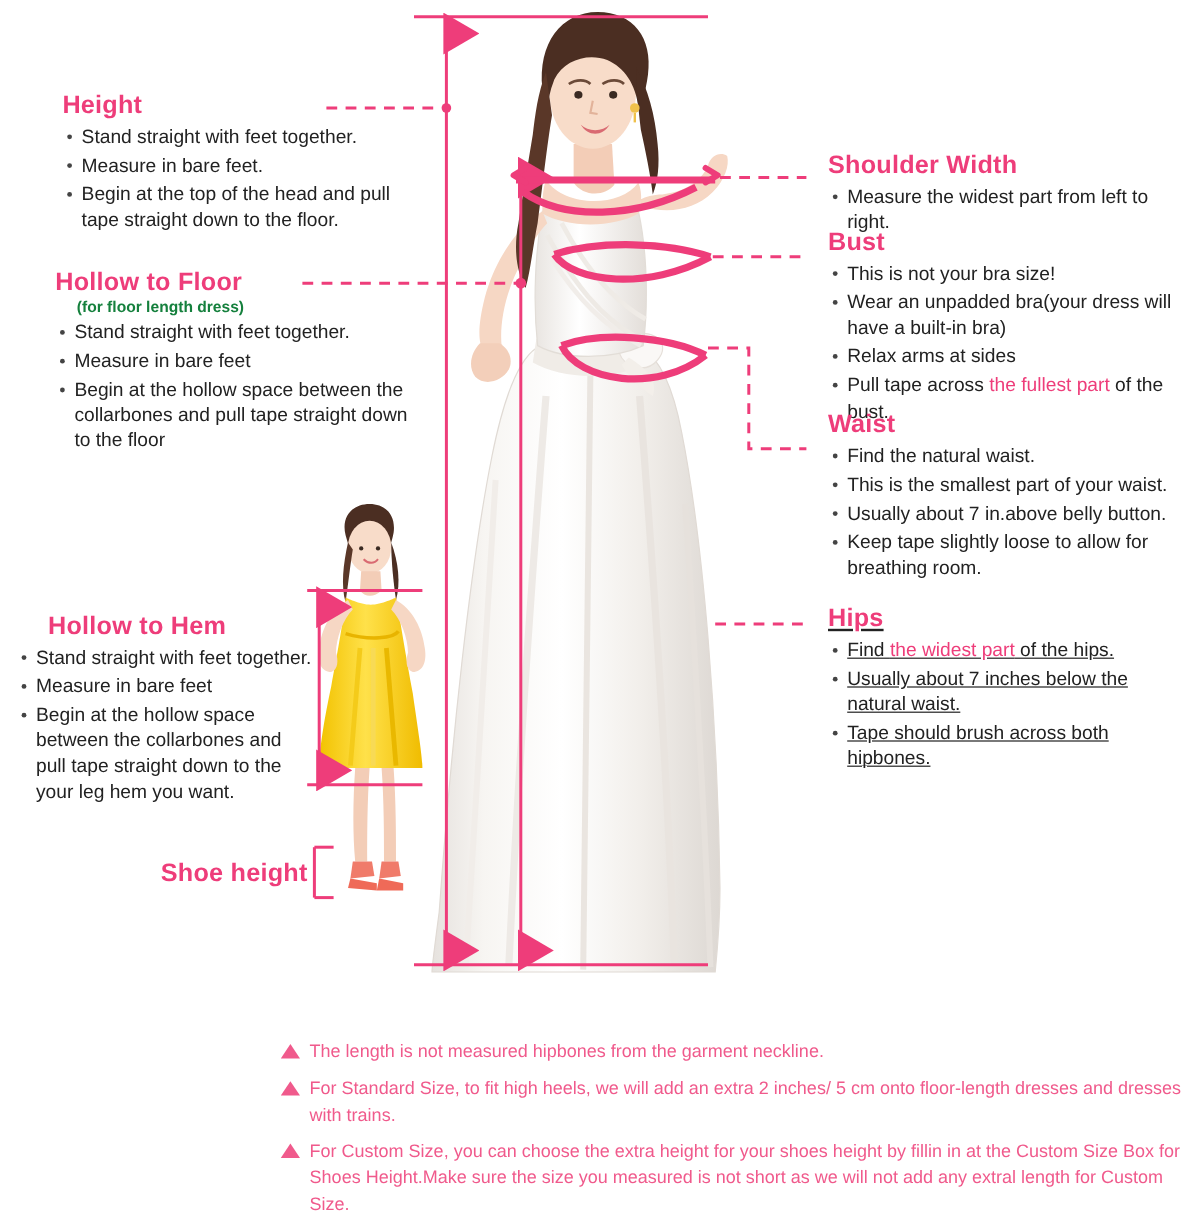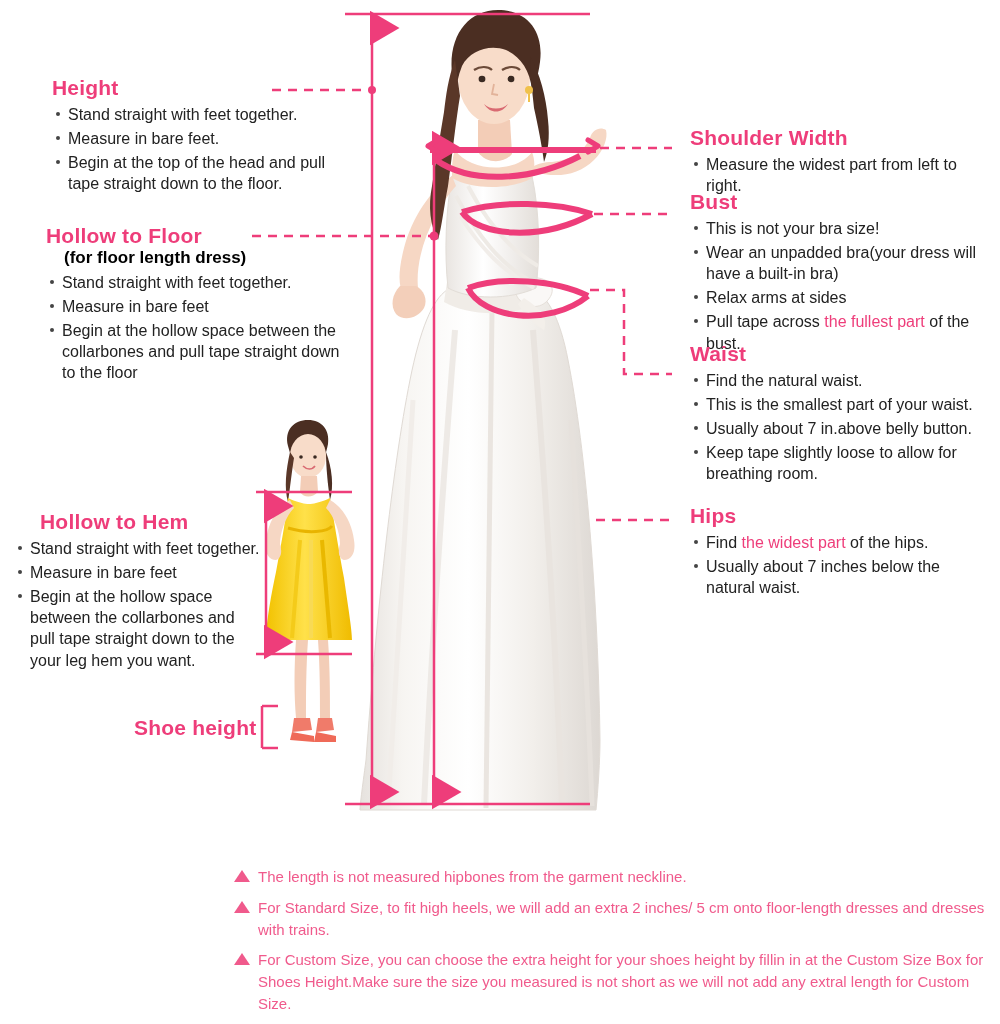--- a/index.html
+++ b/index.html
@@ -9,21 +9,21 @@
     font-family:"Liberation Sans", sans-serif;
     color:#222;
   }
   .canvas{position:absolute;inset:0;}
   svg.art{position:absolute;left:0;top:0;width:1000px;height:1024px;pointer-events:none;}
 
   .blk{position:absolute;}
   .hd{
     font-weight:bold;font-size:21px;color:#ee3d7a;letter-spacing:.2px;
   }
-  .sub{font-size:17px;color:#000000;font-weight:bold;}
+  .sub{font-size:13px;color:#15803d;font-weight:bold;}
   ul.lst{list-style:none;margin:4px 0 0 0;padding:0;}
   ul.lst li{
     position:relative;padding-left:16px;margin:0 0 3px 0;
     font-size:16px;line-height:1.32;color:#222;
   }
   ul.lst li:before{
     content:"";position:absolute;left:4px;top:8px;width:4px;height:4px;
     border-radius:50%;background:#444;
   }
   .pink{color:#ee3d7a;}
@@ -246,25 +246,26 @@
   <div class="blk" style="left:690px;top:342px;width:300px;">
     <div class="hd">Waist</div>
     <ul class="lst">
       <li>Find the natural waist.</li>
       <li>This is the smallest part of your waist.</li>
       <li>Usually about 7 in.above belly button.</li>
       <li>Keep tape slightly loose to allow for breathing room.</li>
     </ul>
   </div>
 
-  <div class="blk" style="left:690px;top:504px;width:300px;">
+  <div class="blk" style="left:690px;top:504px;width:300px;text-decoration:underline;">
     <div class="hd">Hips</div>
     <ul class="lst">
       <li><span>Find <span class="pink">the widest part</span> of the hips.</span></li>
       <li>Usually about 7 inches below the natural waist.</li>
+      <li>Tape should brush across both hipbones.</li>
     </ul>
   </div>
 
   <div class="notes">
     <div class="note">
       <span class="tri"></span>
       <span>The length is not measured hipbones from the garment neckline.</span>
     </div>
     <div class="note">
       <span class="tri"></span>

